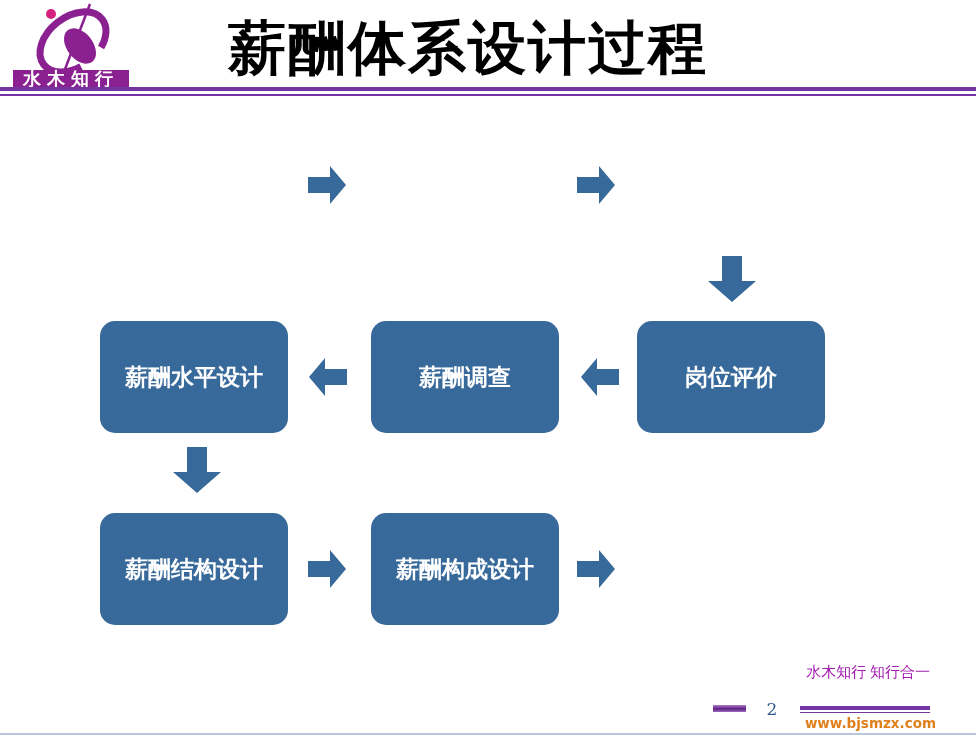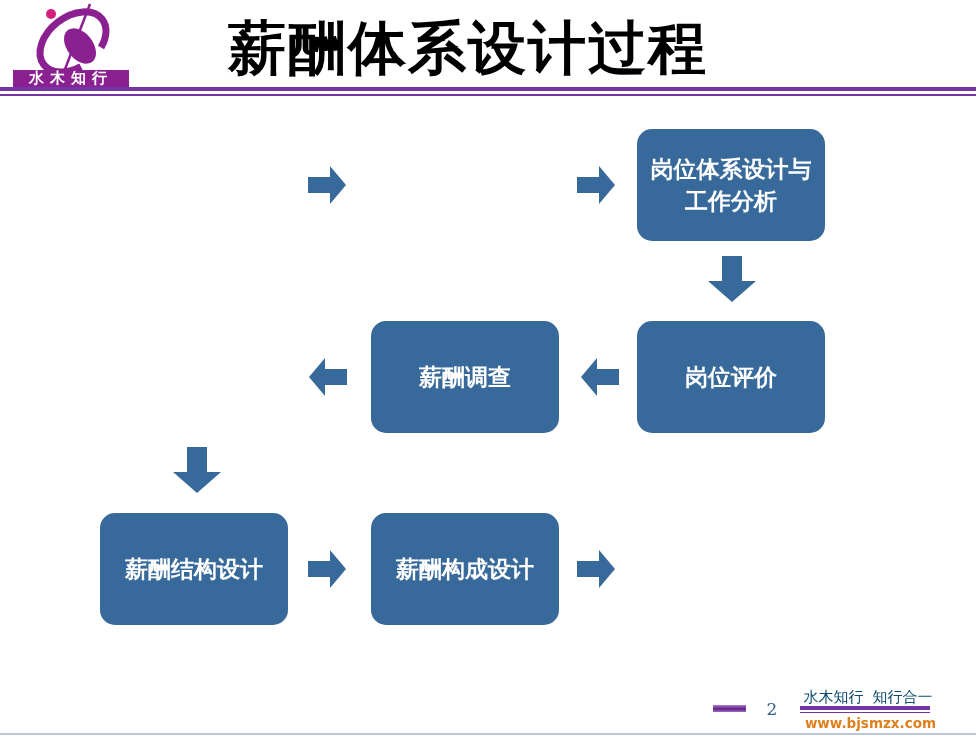--- a/index.html
+++ b/index.html
@@ -15,21 +15,21 @@
     margin: 0 auto;
   }
 
   
   .logo-wrap { position: absolute; left: 10px; top: 2px; width: 122px; height: 90px; }
   .logo-svg { position: absolute; left: 0; top: 0; }
   .logo-bar {
     position: absolute; left: 3px; top: 68px; width: 116px; height: 17px;
     background: #8b2191;
     display: flex; align-items: center; justify-content: center;
-    color: #ffffff; font-size: 15px; font-weight: bold; letter-spacing: 6px;
+    color: #ffffff; font-size: 18px; font-weight: bold; letter-spacing: 6px;
     font-family: "DejaVu Serif", "Liberation Serif", serif;
     white-space: nowrap;
   }
   .page-title {
     position: absolute; left: 228px; top: 18px; width: 440px; height: 60px;
     font-size: 58px; font-weight: bold; color: #000000; letter-spacing: 2px;
     line-height: 60px; white-space: nowrap;
   }
   .header-rule {
     position: absolute; left: 0; top: 87px; width: 976px; height: 9px;
@@ -57,23 +57,23 @@
   .footer-accent-bar {
     position: absolute; left: 713px; top: 705px; width: 33px; height: 7px;
     background: linear-gradient(180deg, #b07cc8 0%, #5e1f86 55%, #a06ec0 100%);
   }
   .page-number {
     position: absolute; left: 762px; top: 699px; width: 20px;
     font-family: "DejaVu Serif", "Liberation Serif", serif;
     font-size: 17px; color: #2f5b8c; text-align: center;
   }
   .footer-slogan {
-    position: absolute; left: 800px; top: 688px; width: 136px;
-    color: #0c4a6e; font-size: 15px; text-align: center; white-space: nowrap;
-    font-family: Liberation Mono, monospace;
+    position: absolute; left: 800px; top: 663px; width: 136px;
+    color: #a21caf; font-size: 15px; text-align: center; white-space: nowrap;
+    font-family: Liberation Serif, serif;
   }
   .footer-rule {
     position: absolute; left: 800px; top: 706px; width: 130px; height: 7px;
     border-top: 4px solid #7435a3;
     border-bottom: 1.5px solid #7435a3;
     background: #ffffff;
   }
   .footer-url {
     position: absolute; left: 800px; top: 715px; width: 136px;
     color: #e0801c; font-size: 13.5px; font-weight: bold; text-align: right;
@@ -96,23 +96,22 @@
       <line x1="47" y1="88" x2="80" y2="2" stroke="#8b2191" stroke-width="2.5"></line>
       <circle cx="41" cy="12" r="5" fill="#d4217f"></circle>
     </svg>
     <div class="logo-bar">水木知行</div>
   </div>
 
   <div class="page-title">薪酬体系设计过程</div>
 
   <div class="header-rule"></div>
 
-  <div class="fc-box r1 c3">岗位体系设计与
-工作分析</div>
 
+  <div class="fc-box r2 c1">薪酬水平设计</div>
   <div class="fc-box r2 c3">岗位评价</div>
   <div class="fc-box r2 c2">薪酬调查</div>
 
   <div class="fc-box r3 c1">薪酬结构设计</div>
   <div class="fc-box r3 c2">薪酬构成设计</div>
 
   <svg class="fc-arrow" style="left:308px; top:165px;" width="39" height="40" viewBox="0 0 39 40">
     <polygon points="0,12 22,12 22,1 38,20 22,39 22,28 0,28" fill="#376a9b"></polygon>
   </svg>
   <svg class="fc-arrow" style="left:577px; top:165px;" width="39" height="40" viewBox="0 0 39 40">

